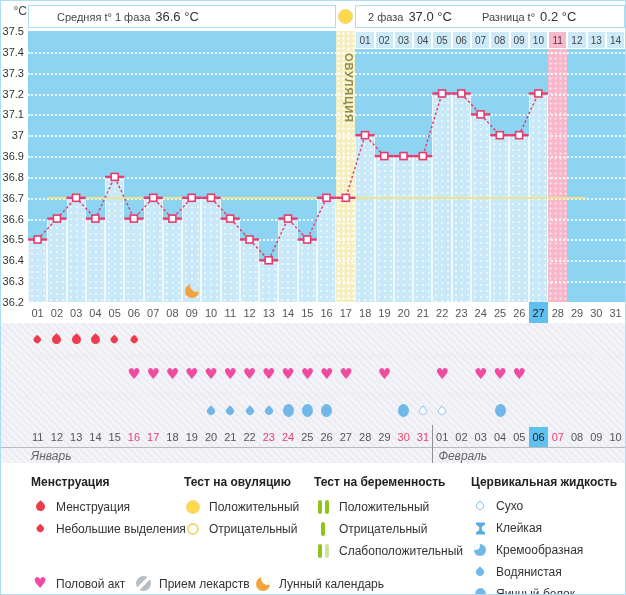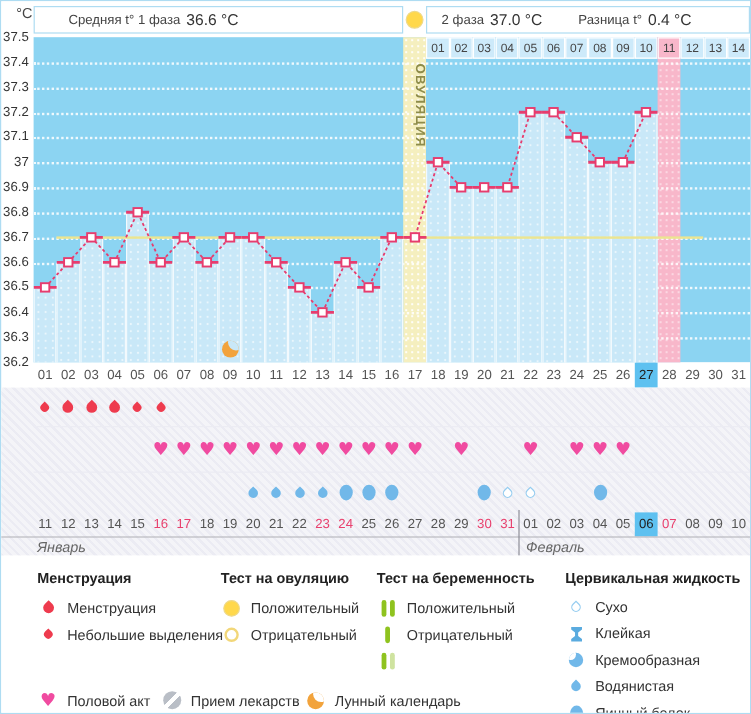--- a/index.html
+++ b/index.html
@@ -95,21 +95,21 @@
       <span class="hv">36.6 °C</span>
     </div>
     <div class="ovucell">
       <span class="circle-pos" style="width:15px;height:15px;"></span>
     </div>
     <div class="hbox box2">
       <span>2 фаза</span>
       <span class="hv">37.0 °C</span>
       <span class="gap"></span>
       <span>Разница t°</span>
-      <span class="hv">0.4 °C</span>
+      <span class="hv">0.2 °C</span>
     </div>
   </div>
 
   <div class="yaxis">
       <div class="ylab" style="top: 0%;">37.5</div>
       <div class="ylab" style="top: 7.69231%;">37.4</div>
       <div class="ylab" style="top: 15.3846%;">37.3</div>
       <div class="ylab" style="top: 23.0769%;">37.2</div>
       <div class="ylab" style="top: 30.7692%;">37.1</div>
       <div class="ylab" style="top: 38.4615%;">37</div>
@@ -534,20 +534,21 @@
           </div>
           <div class="llabel">Отрицательный</div>
         </div>
         <div class="litem">
           <div class="iconbox">
             <span class="pbars">
               <span class="pbar"></span>
               <span class="pbar pale"></span>
             </span>
           </div>
+          <div class="llabel">Слабоположительный</div>
         </div>
       </div>
     <div class="lcol lcol4" style="left:470px;">
       <div class="ltitle">Цервикальная жидкость</div>
     <div class="litem">
           <div class="iconbox">
             <span class="drop blue outline" style="width:8px;height:8px;"></span>
           </div>
           <div class="llabel">Сухо</div>
         </div>

